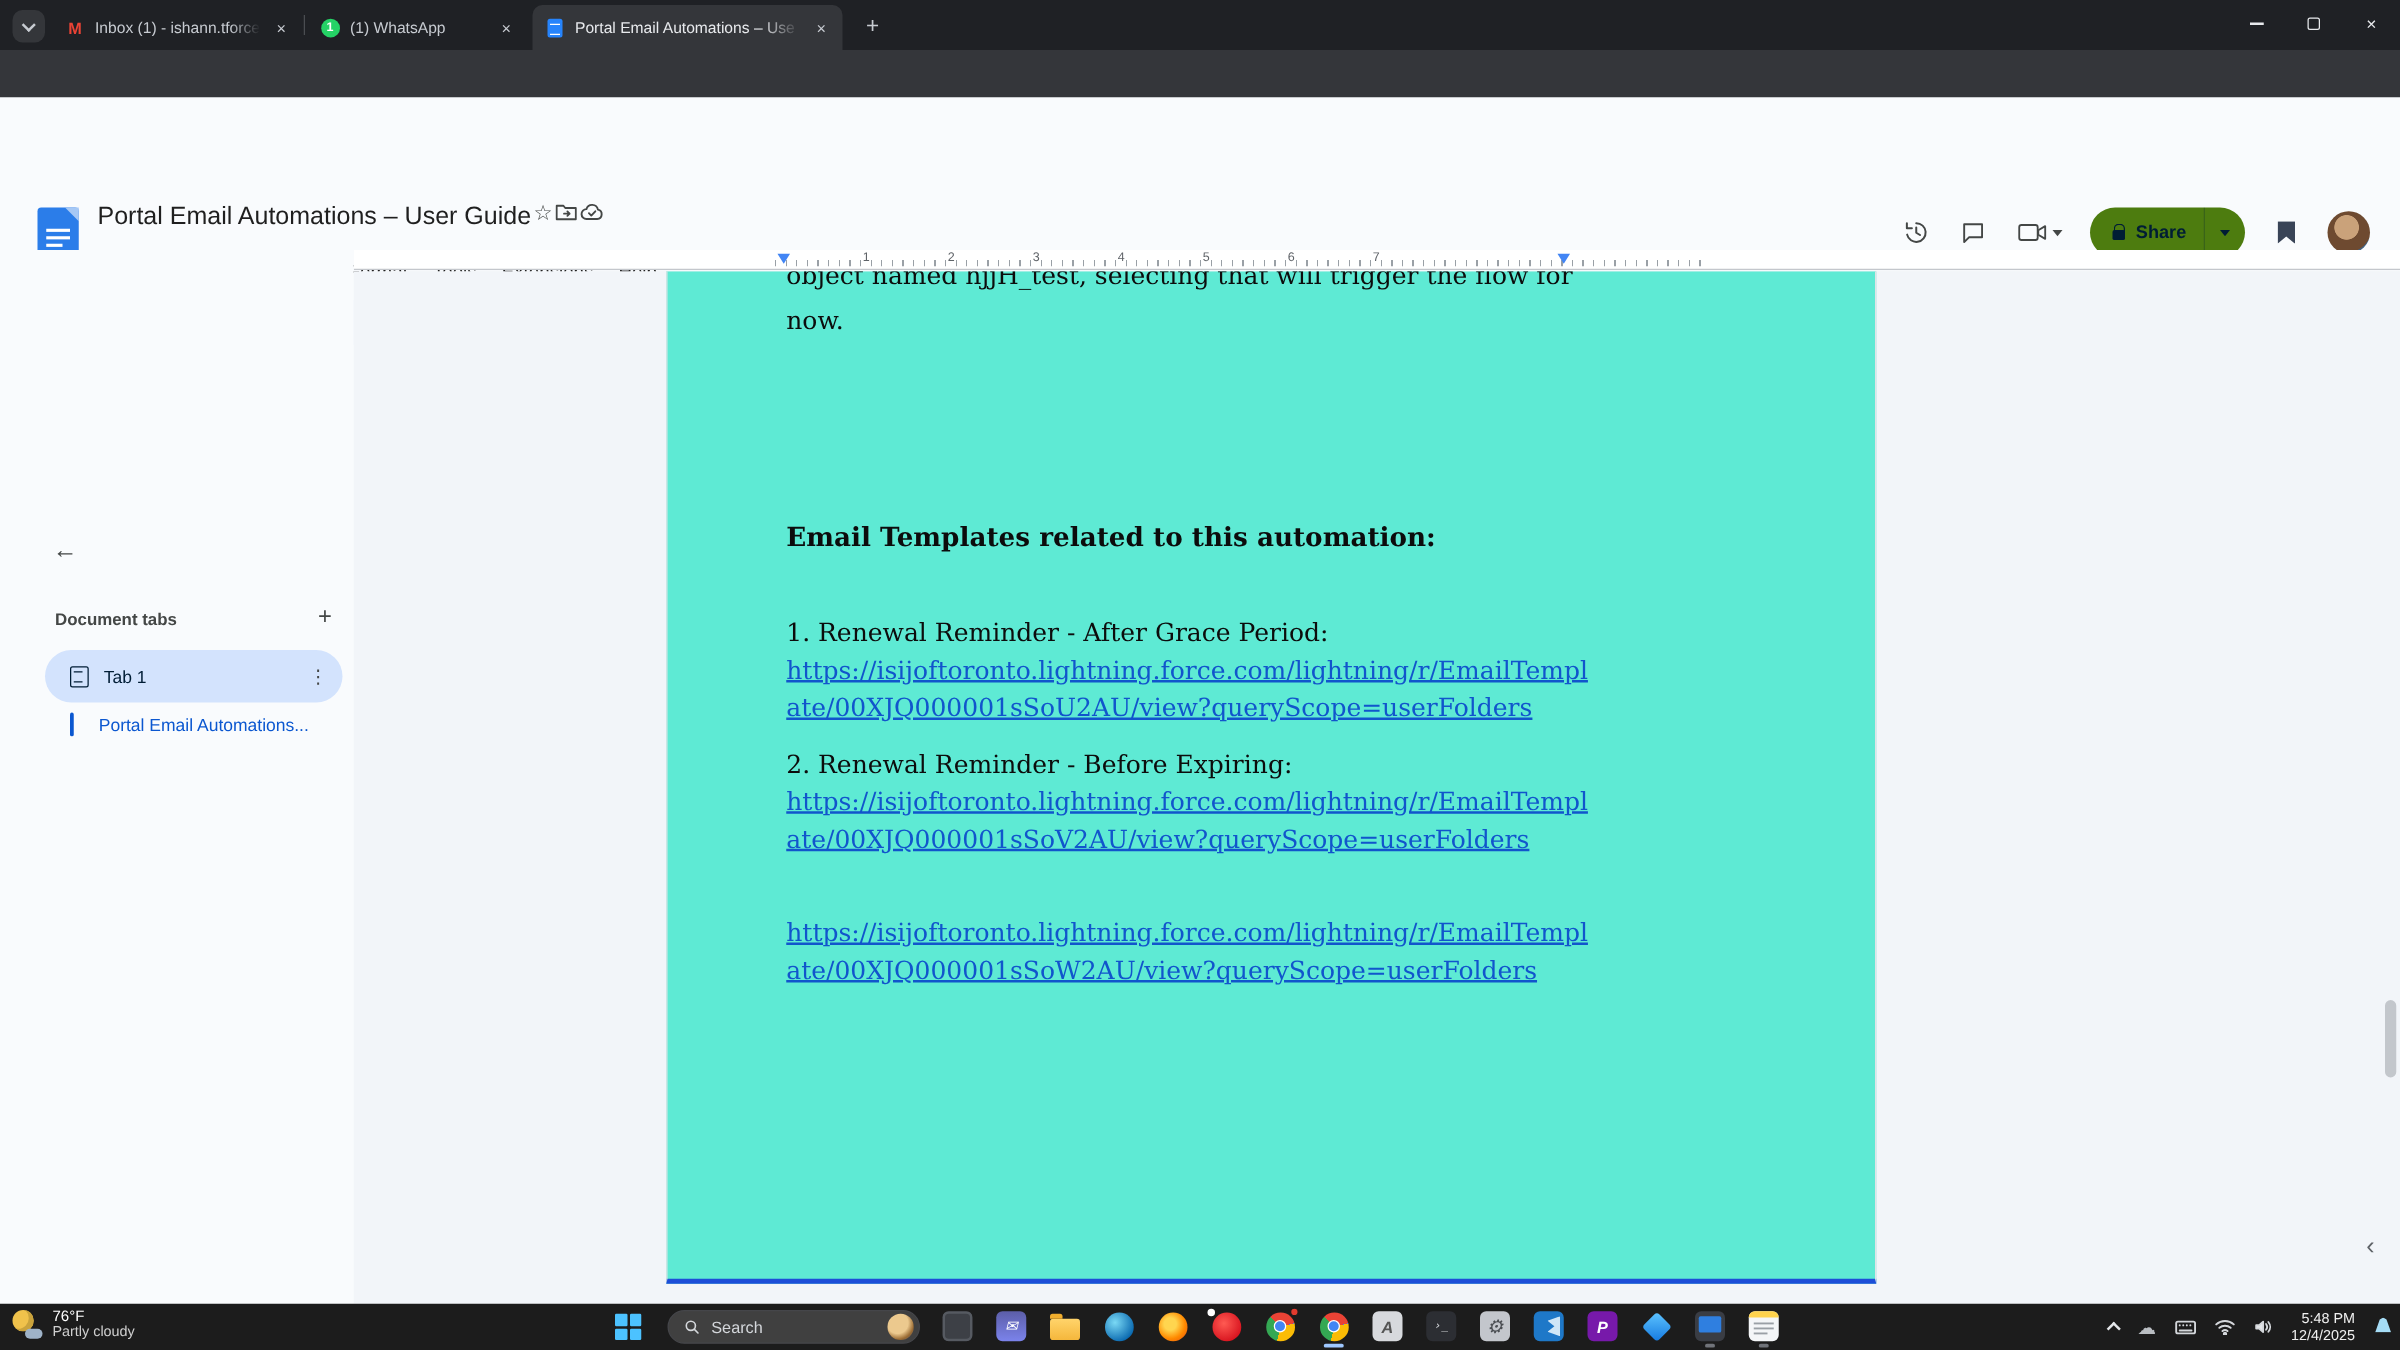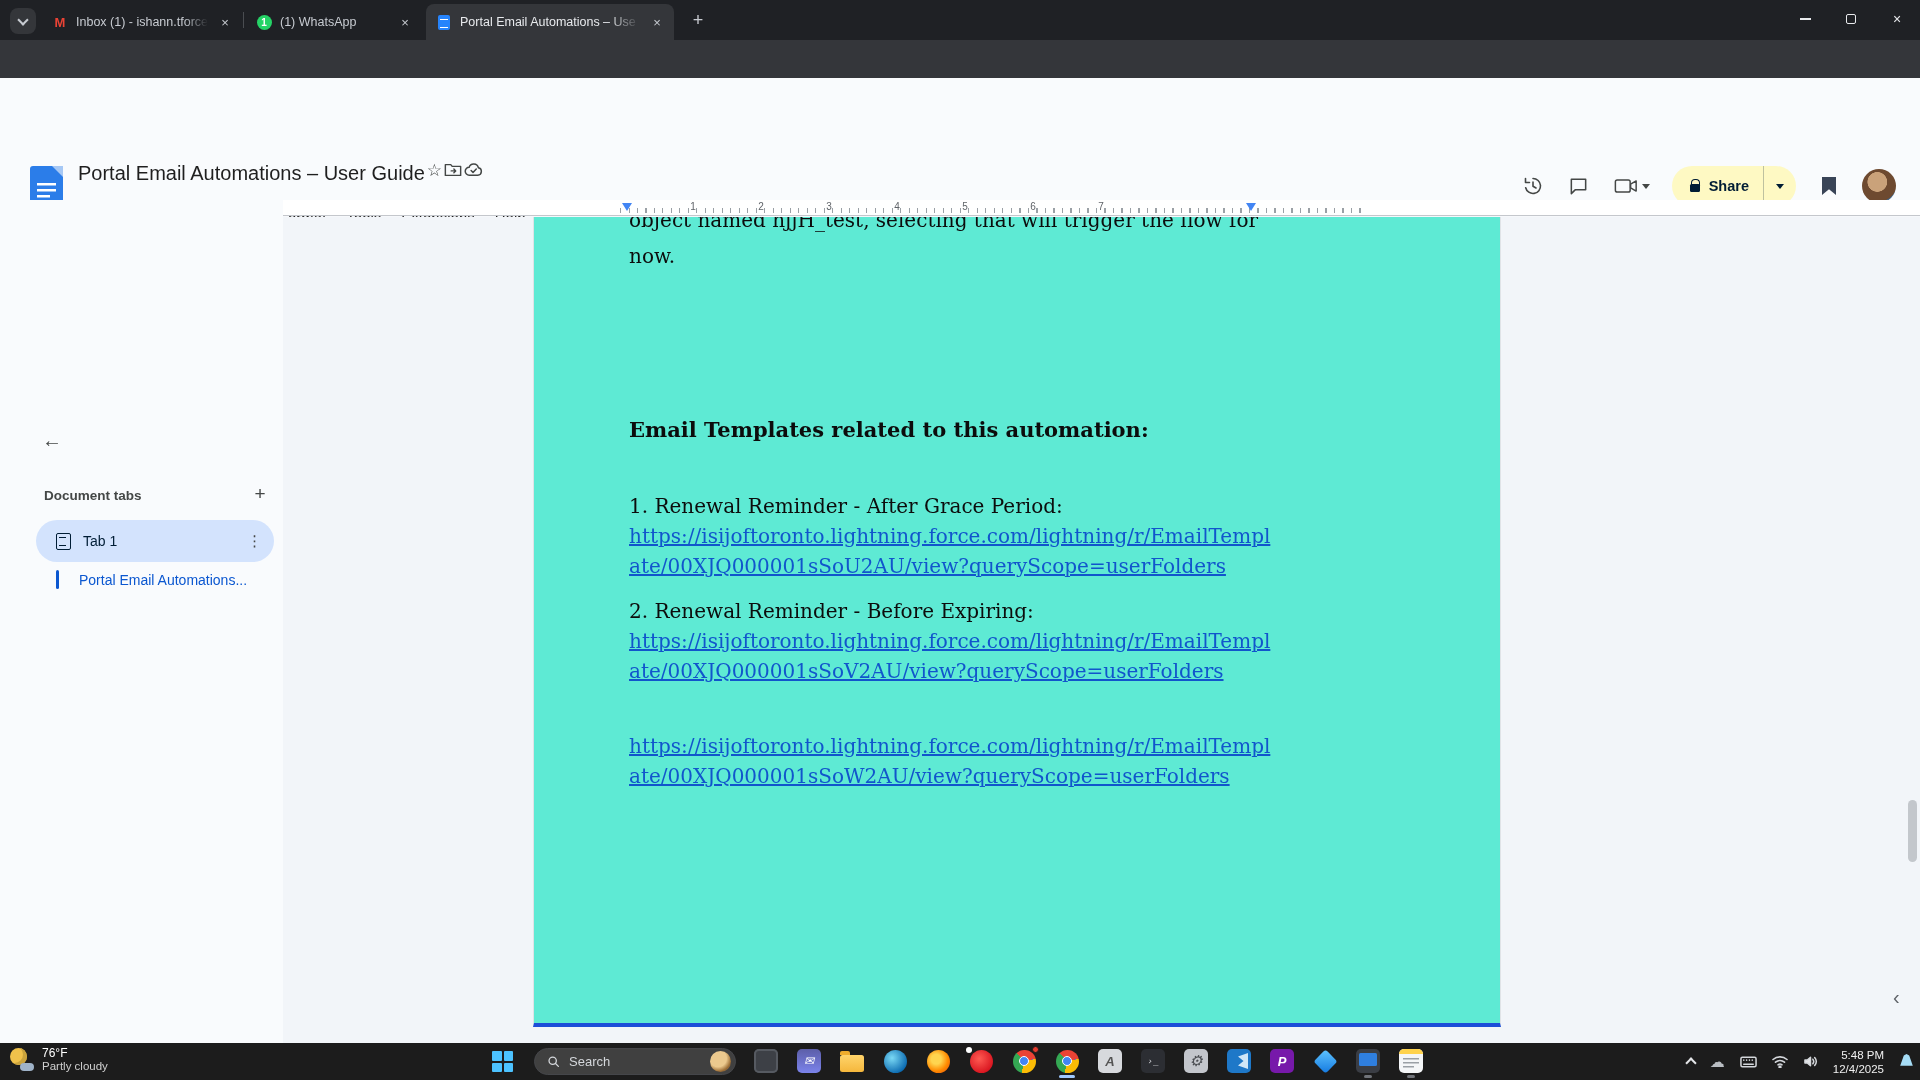--- a/index.html
+++ b/index.html
@@ -44,21 +44,21 @@
      linear-gradient(#fff,#fff) 0 0/19px 2.5px no-repeat,
      linear-gradient(#fff,#fff) 0 6px/19px 2.5px no-repeat,
      linear-gradient(#fff,#fff) 0 12px/13px 2.5px no-repeat}
   .titlerow{position:absolute;left:78px;top:84px;height:30px;display:flex;align-items:flex-start;gap:2px}
   .dtitle{font-size:20px;color:#1f1f1f}
   .hic{color:#444746;font-size:17px;line-height:1}
   .menurow{position:absolute;left:70px;top:128px;display:flex;gap:2px}
   .menu-item{font-size:15px;color:#1f1f1f;padding:3px 9px;border-radius:6px}
   .hright{position:absolute;right:24px;top:86px;height:44px;display:flex;align-items:center;gap:20px}
   .hico{width:26px;height:26px;display:flex;align-items:center;justify-content:center}
-  .sharepill{height:40px;border-radius:20px;background:#fef9c3;display:flex;align-items:center;overflow:hidden}
+  .sharepill{height:40px;border-radius:20px;background:#4d7c0f;display:flex;align-items:center;overflow:hidden}
   .shmain{display:flex;align-items:center;gap:9px;padding:0 14px 0 18px;height:100%}
   .shtxt{font-size:14.5px;font-weight:600;color:#001d35}
   .shdrop{height:100%;display:flex;align-items:center;padding:0 12px;border-left:1px solid rgba(0,29,53,.25)}
   .lock{width:10px;height:8px;background:#001d35;border-radius:1.5px;position:relative;margin-top:4px}
   .lock::before{content:"";position:absolute;top:-5px;left:1.5px;width:7px;height:6px;border:1.6px solid #001d35;border-bottom:none;border-radius:4px 4px 0 0}
   .bkmk{width:14px;height:18px;background:#394457;clip-path:polygon(0 0,100% 0,100% 100%,50% 68%,0 100%)}
   .davatar{width:34px;height:34px;border-radius:50%;background:radial-gradient(circle at 45% 38%,#caa27a 0 34%,#6e4a30 36% 70%,#42607e 72%)}
   .caret{display:inline-block;width:0;height:0;border-left:4.5px solid transparent;border-right:4.5px solid transparent;border-top:5px solid #444746}
 
   

